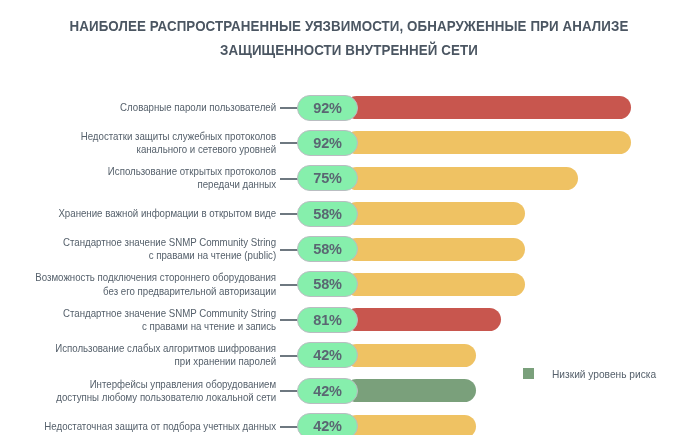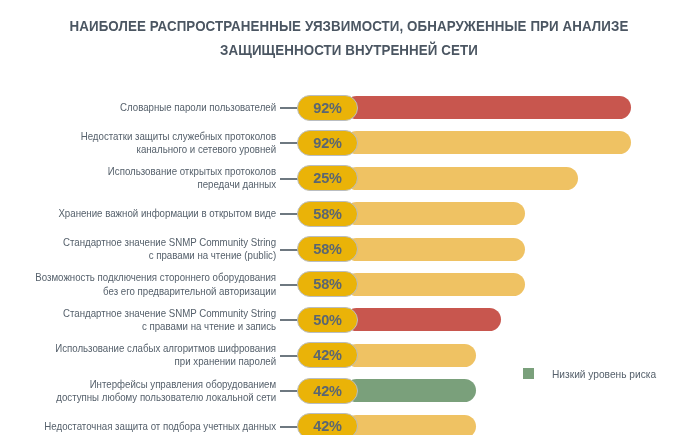--- a/index.html
+++ b/index.html
@@ -93,21 +93,21 @@
     width: 0;
   }
 
   .pct-badge {
     position: absolute;
     left: 297px;
     top: 4.5px;
     height: 26px;
     min-width: 61px;
     box-sizing: border-box;
-    background: #eab308;
+    background: #86efac;
     border: 1.6px solid #b9bdc1;
     border-radius: 13px;
     display: flex;
     align-items: center;
     justify-content: center;
     color: #5a6672;
     font-size: 14.5px;
     font-weight: 700;
     letter-spacing: -0.2px;
   }
@@ -164,21 +164,21 @@
         </div>
         <div class="pct-badge">92%</div>
       </div>
       <div class="row">
         <div class="row-label">Использование открытых протоколов
 передачи данных</div>
         <div class="row-connector"></div>
         <div class="bar-track">
           <div class="bar" style="width: 233.25px; background: rgb(239, 194, 99);"></div>
         </div>
-        <div class="pct-badge">25%</div>
+        <div class="pct-badge">75%</div>
       </div>
       <div class="row">
         <div class="row-label">Хранение важной информации в открытом виде</div>
         <div class="row-connector"></div>
         <div class="bar-track">
           <div class="bar" style="width: 180.38px; background: rgb(239, 194, 99);"></div>
         </div>
         <div class="pct-badge">58%</div>
       </div>
       <div class="row">
@@ -199,21 +199,21 @@
         </div>
         <div class="pct-badge">58%</div>
       </div>
       <div class="row">
         <div class="row-label">Стандартное значение SNMP Community String
 с правами на чтение и запись</div>
         <div class="row-connector"></div>
         <div class="bar-track">
           <div class="bar" style="width: 155.5px; background: rgb(200, 86, 78);"></div>
         </div>
-        <div class="pct-badge">50%</div>
+        <div class="pct-badge">81%</div>
       </div>
       <div class="row">
         <div class="row-label">Использование слабых алгоритмов шифрования
 при хранении паролей</div>
         <div class="row-connector"></div>
         <div class="bar-track">
           <div class="bar" style="width: 130.62px; background: rgb(239, 194, 99);"></div>
         </div>
         <div class="pct-badge">42%</div>
       </div>

